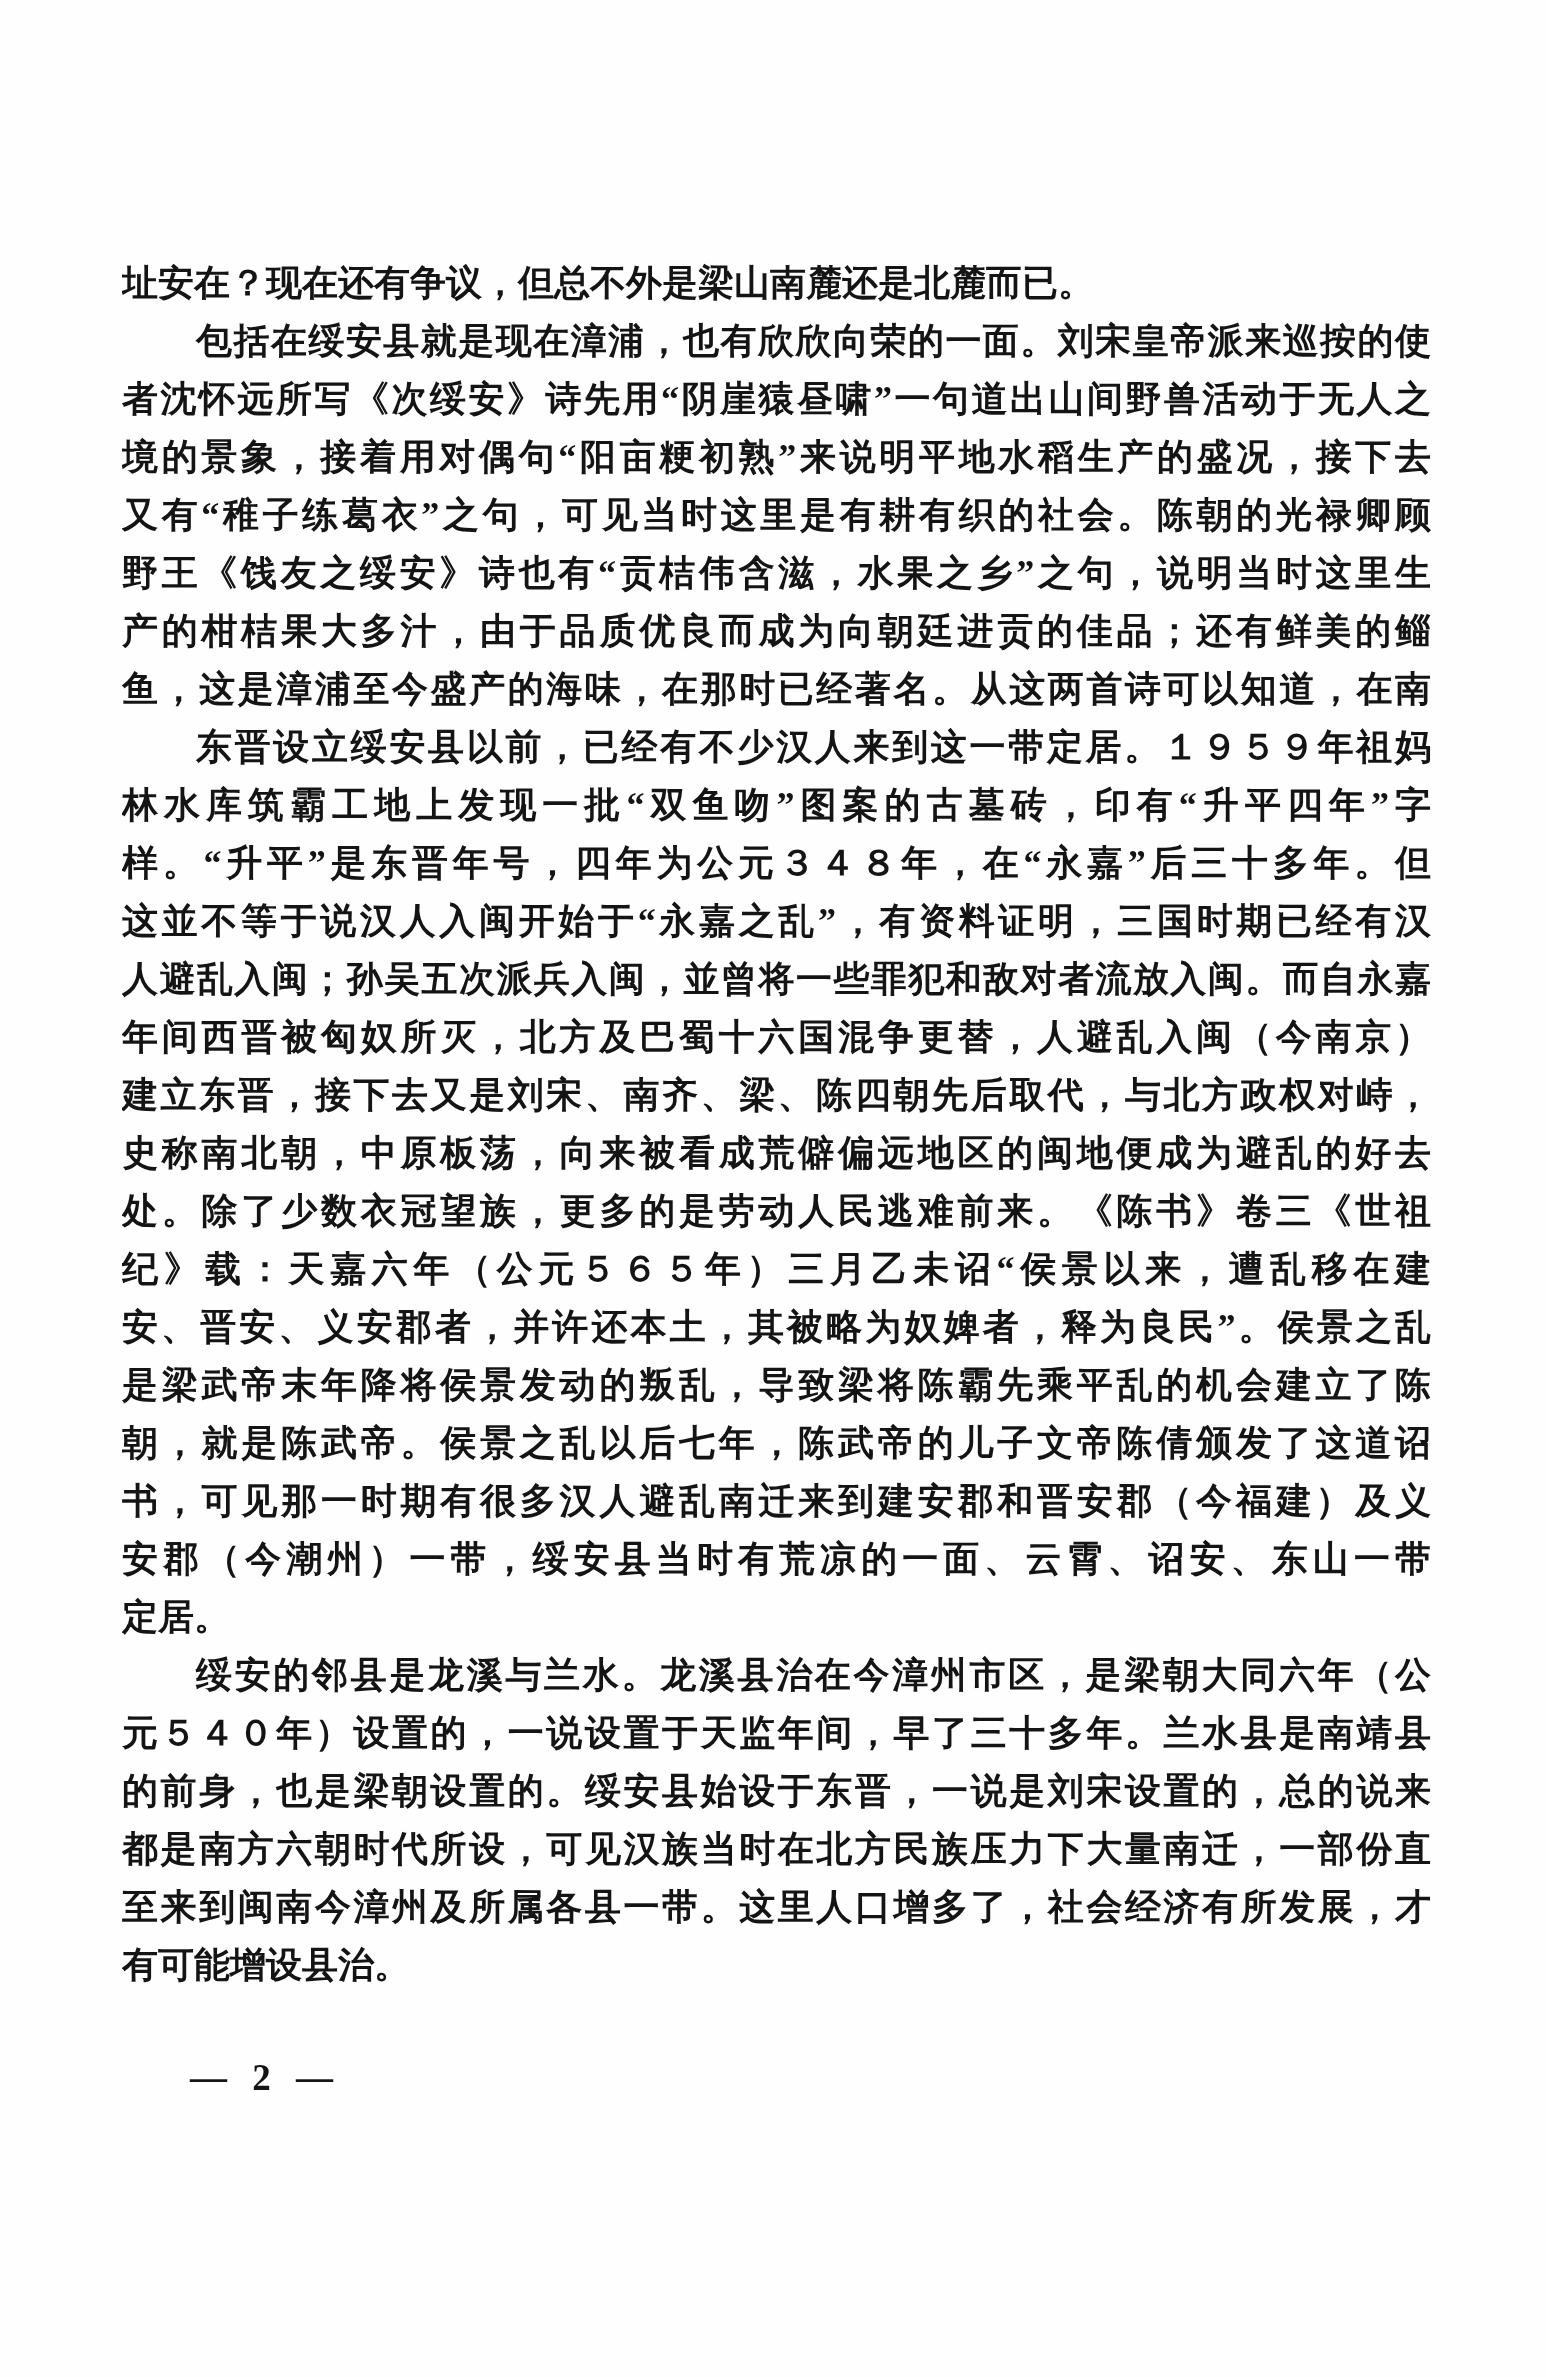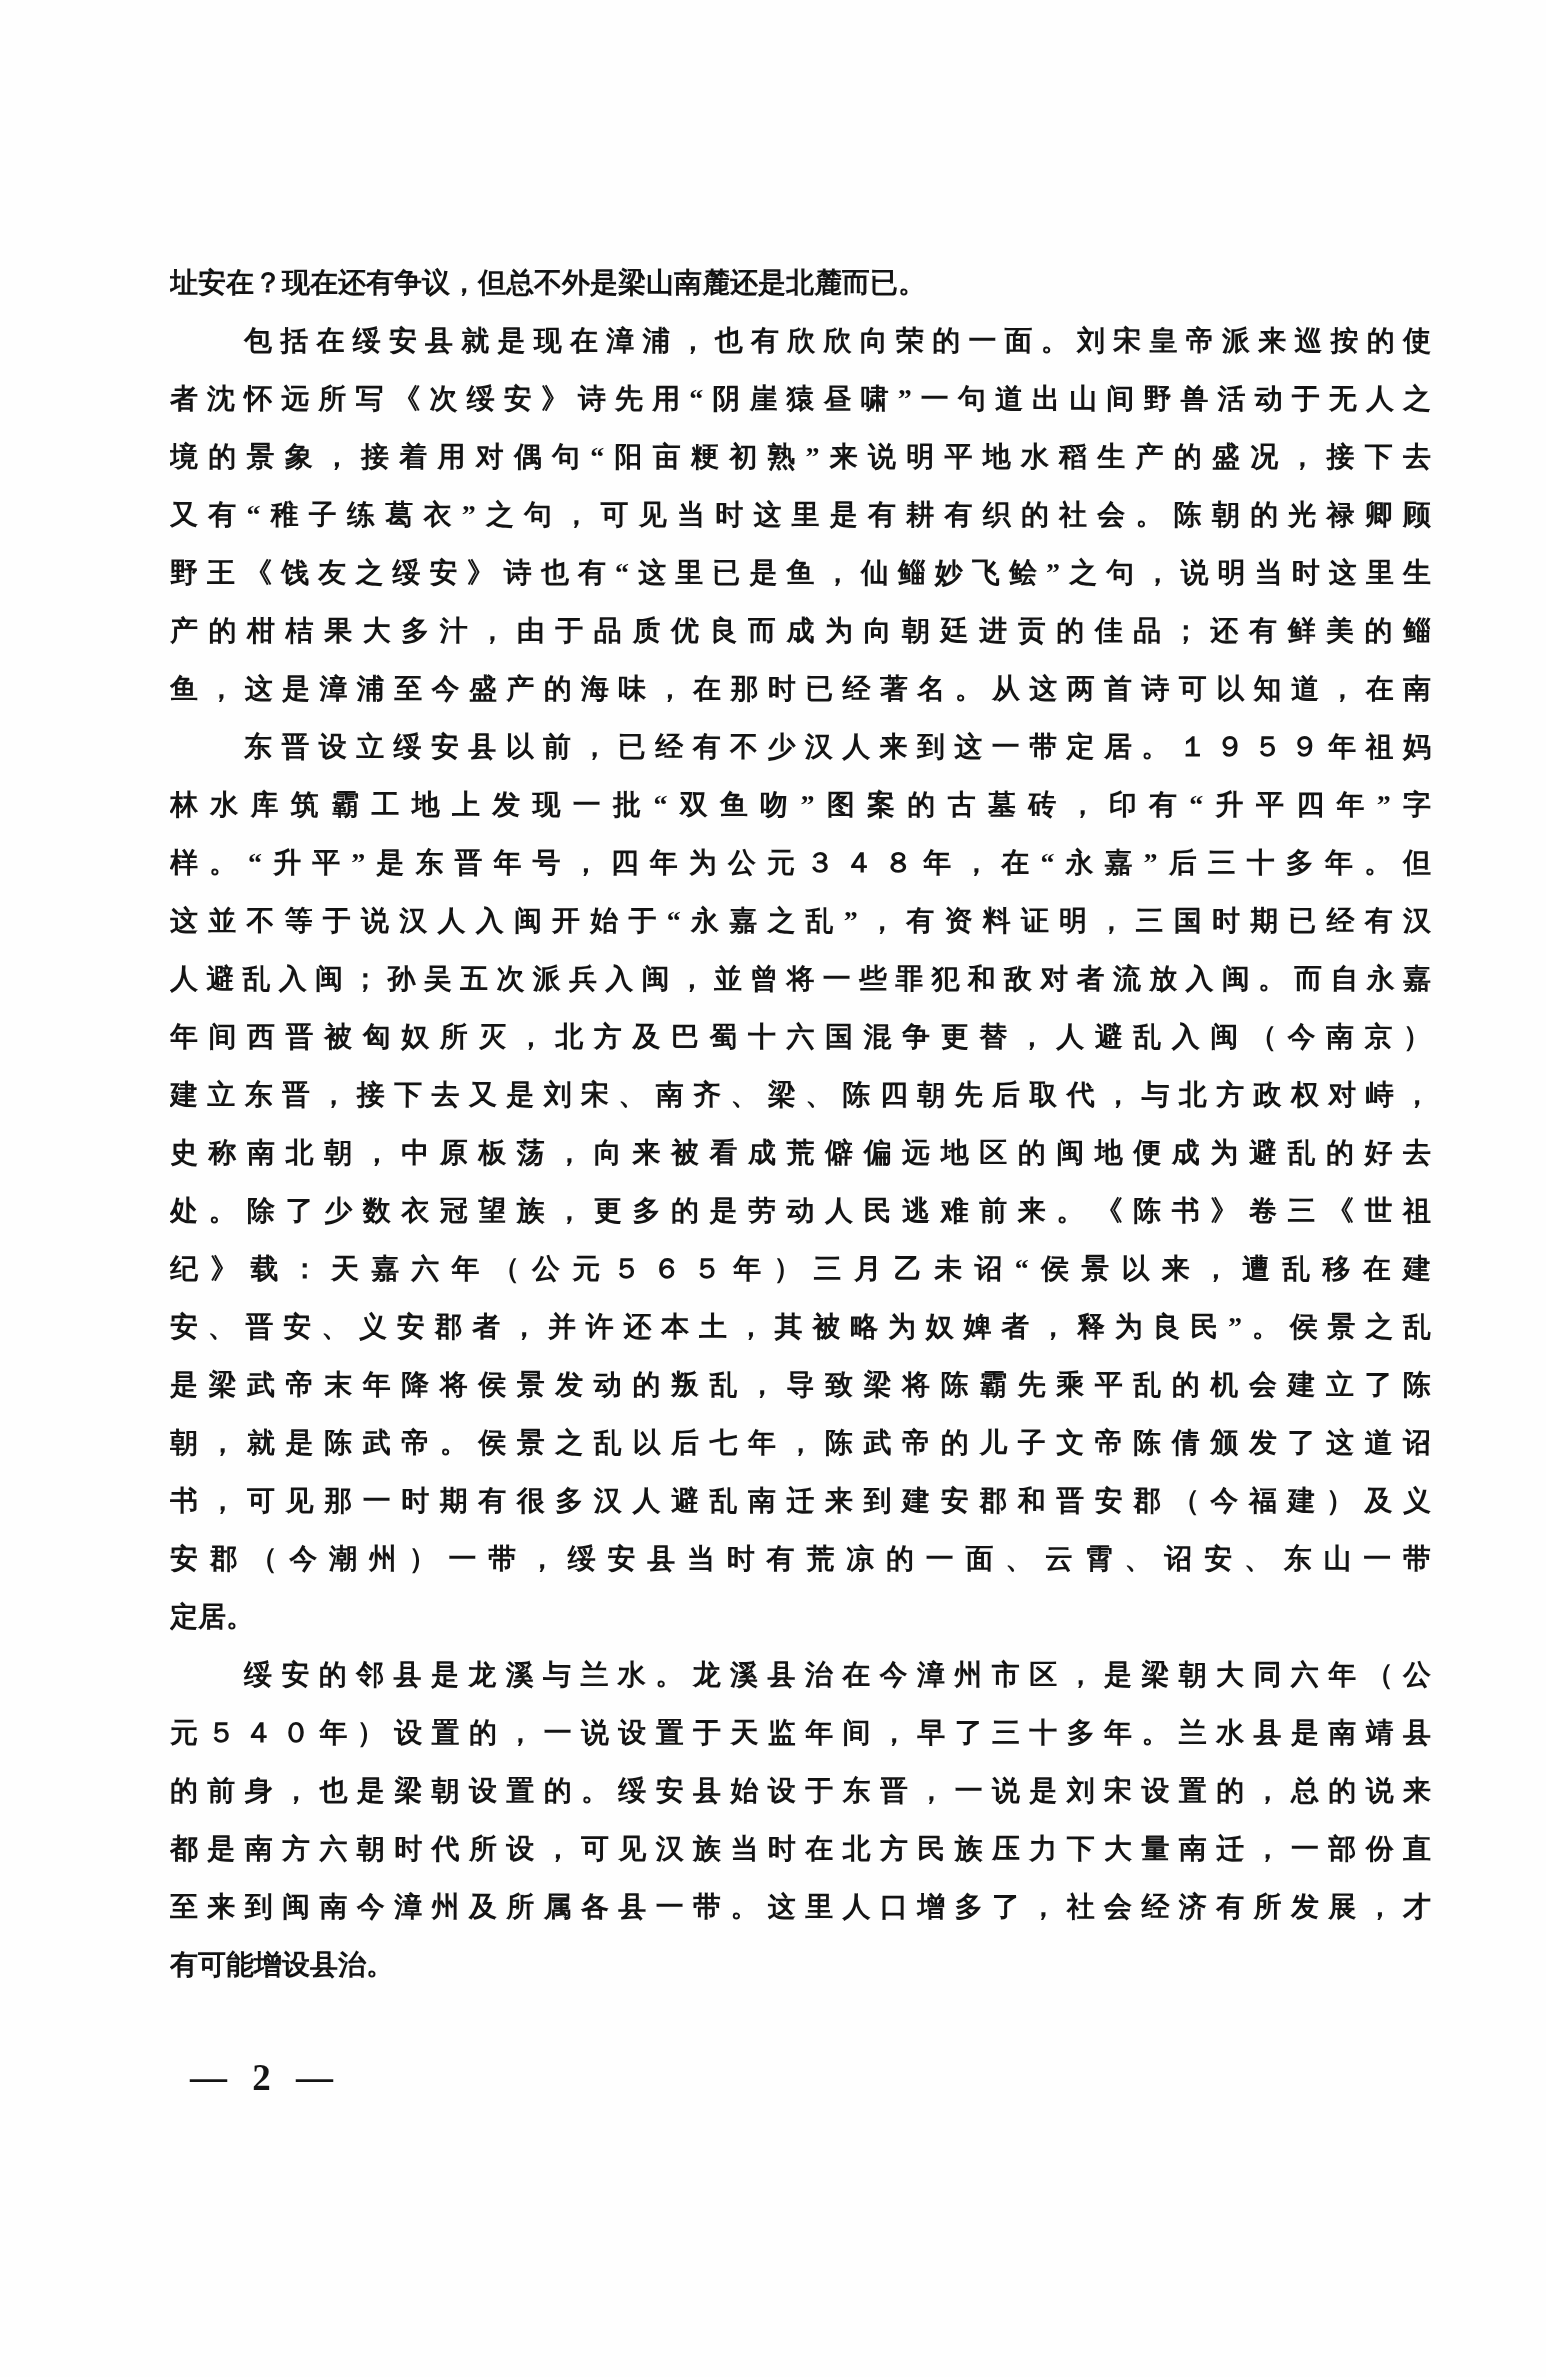--- a/index.html
+++ b/index.html
@@ -22,28 +22,27 @@
     top: 254px;
     width: 1309px;
   }
   .paragraph {
     margin: 0;
     padding: 0;
   }
   .line {
     height: 58px;
     line-height: 58px;
-    font-size: 28px;
+    font-size: 36px;
     font-weight: 600;
     text-align: justify;
     text-align-last: justify;
     overflow: hidden;
     white-space: normal;
     letter-spacing: 0px;
-    margin-left: 48px;
   }
   .line.indent {
     padding-left: 74px;
   }
   .line.last {
     text-align: left;
     text-align-last: left;
   }
   .page-number {
     position: absolute;
@@ -61,21 +60,21 @@
 <div class="page">
   <div class="text-block" id="text-block">
       <div class="paragraph">
         <div class="line last">址安在？现在还有争议，但总不外是梁山南麓还是北麓而已。</div>
       </div>
       <div class="paragraph">
         <div class="line indent">包括在绥安县就是现在漳浦，也有欣欣向荣的一面。刘宋皇帝派来巡按的使</div>
         <div class="line">者沈怀远所写《次绥安》诗先用“阴崖猿昼啸”一句道出山间野兽活动于无人之</div>
         <div class="line">境的景象，接着用对偶句“阳亩粳初熟”来说明平地水稻生产的盛况，接下去</div>
         <div class="line">又有“稚子练葛衣”之句，可见当时这里是有耕有织的社会。陈朝的光禄卿顾</div>
-        <div class="line">野王《饯友之绥安》诗也有“这里已是鱼，仙鲻妙飞鲙”之句，说明当时这里生</div>
+        <div class="line">野王《饯友之绥安》诗也有“贡桔伟含滋，水果之乡”之句，说明当时这里生</div>
         <div class="line">产的柑桔果大多汁，由于品质优良而成为向朝廷进贡的佳品；还有鲜美的鲻</div>
         <div class="line">鱼，这是漳浦至今盛产的海味，在那时已经著名。从这两首诗可以知道，在南</div>
       </div>
       <div class="paragraph">
         <div class="line indent">东晋设立绥安县以前，已经有不少汉人来到这一带定居。１９５９年祖妈</div>
         <div class="line">林水库筑霸工地上发现一批“双鱼吻”图案的古墓砖，印有“升平四年”字</div>
         <div class="line">样。“升平”是东晋年号，四年为公元３４８年，在“永嘉”后三十多年。但</div>
         <div class="line">这並不等于说汉人入闽开始于“永嘉之乱”，有资料证明，三国时期已经有汉</div>
         <div class="line">人避乱入闽；孙吴五次派兵入闽，並曾将一些罪犯和敌对者流放入闽。而自永嘉</div>
         <div class="line">年间西晋被匈奴所灭，北方及巴蜀十六国混争更替，人避乱入闽（今南京）</div>

